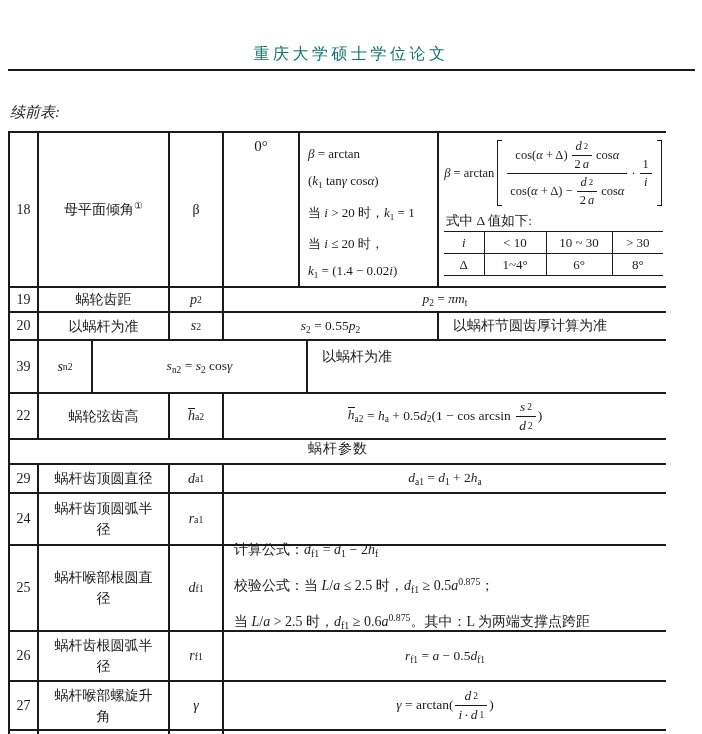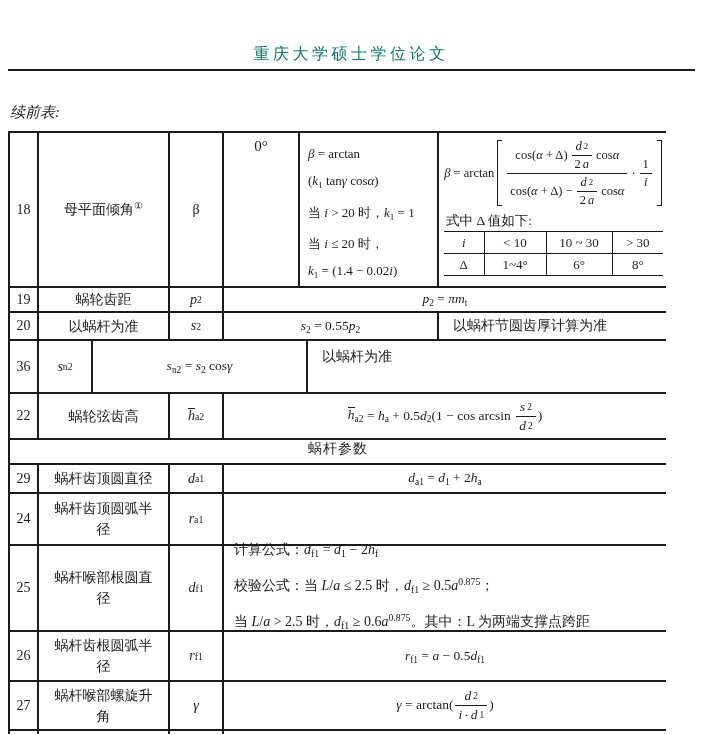--- a/index.html
+++ b/index.html
@@ -176,21 +176,21 @@
           <i>s</i>
           <sub>2</sub>
         </div>
       <div class="c cfl">
           <span class="fm"><i>s</i><sub>2</sub> = 0.55<i>p</i><sub>2</sub></span>
         </div>
       <div class="c cnote">以蜗杆节圆齿厚计算为准</div>
     </div>
 
     <div class="row h21">
-      <div class="c c1">36</div>
+      <div class="c c1">39</div>
       <div class="c c3">
           <i>s</i>
           <sub>n2</sub>
         </div>
       <div class="c cfl">
           <span class="fm"><i>s</i><sub>n2</sub> = <i>s</i><sub>2</sub> cos<i>γ</i></span>
         </div>
       <div class="c cnote top">以蜗杆为准</div>
     </div>
 

